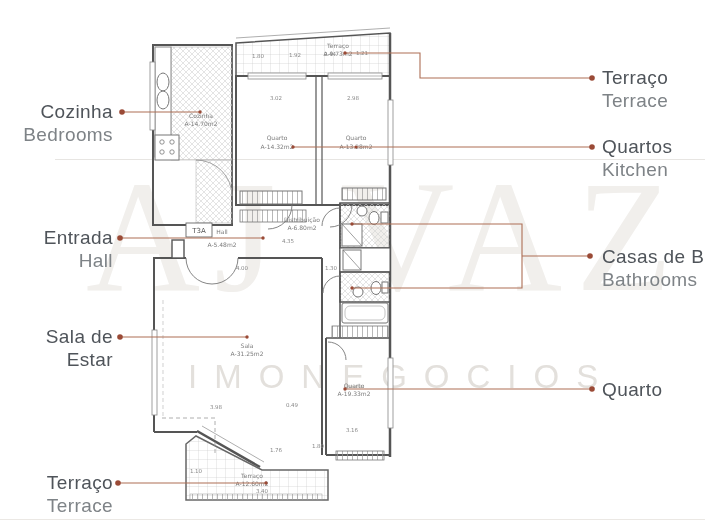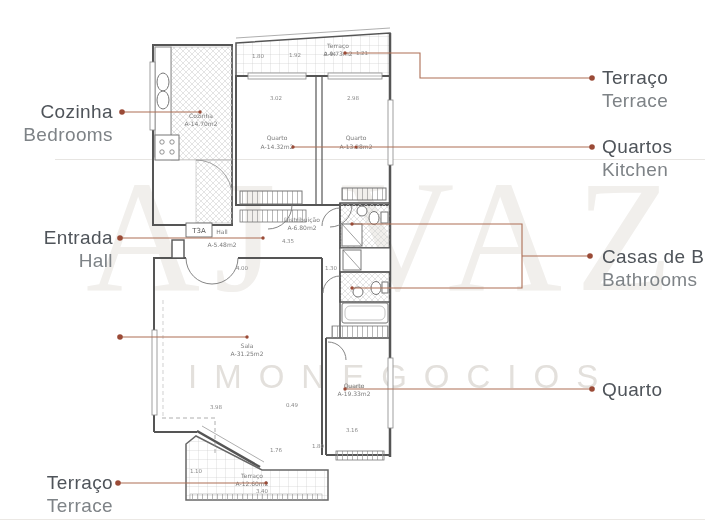--- a/index.html
+++ b/index.html
@@ -213,20 +213,21 @@
 
 <div class="lbl lbl-left" style="top:100px">
   <span class="pt">Cozinha</span>
   <span class="en">Bedrooms</span>
 </div>
 <div class="lbl lbl-left" style="top:226px">
   <span class="pt">Entrada</span>
   <span class="en">Hall</span>
 </div>
 <div class="lbl lbl-left" style="top:325px">
+  <span class="pt">Sala de Estar</span>
 </div>
 <div class="lbl lbl-left" style="top:471px">
   <span class="pt">Terraço</span>
   <span class="en">Terrace</span>
 </div>
 
 <div class="lbl lbl-right" style="top:66px">
   <span class="pt">Terraço</span>
   <span class="en">Terrace</span>
 </div>

